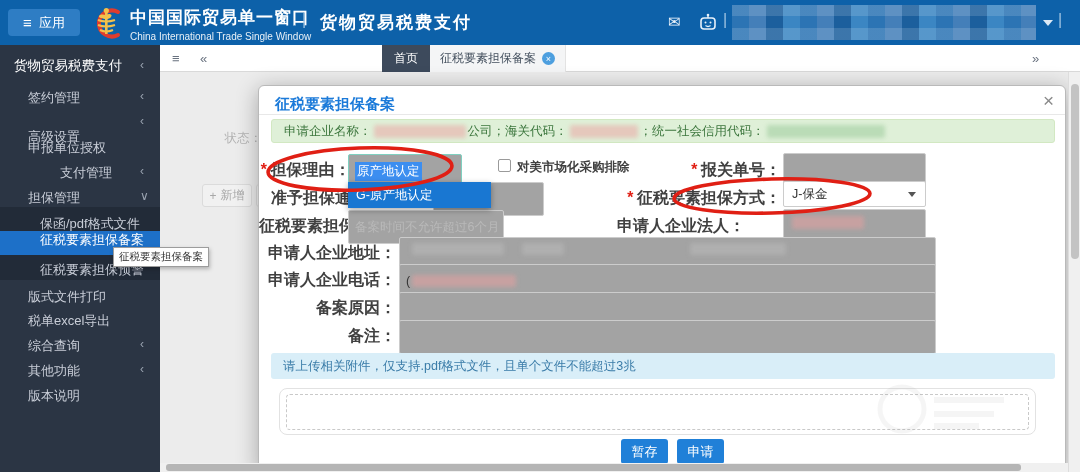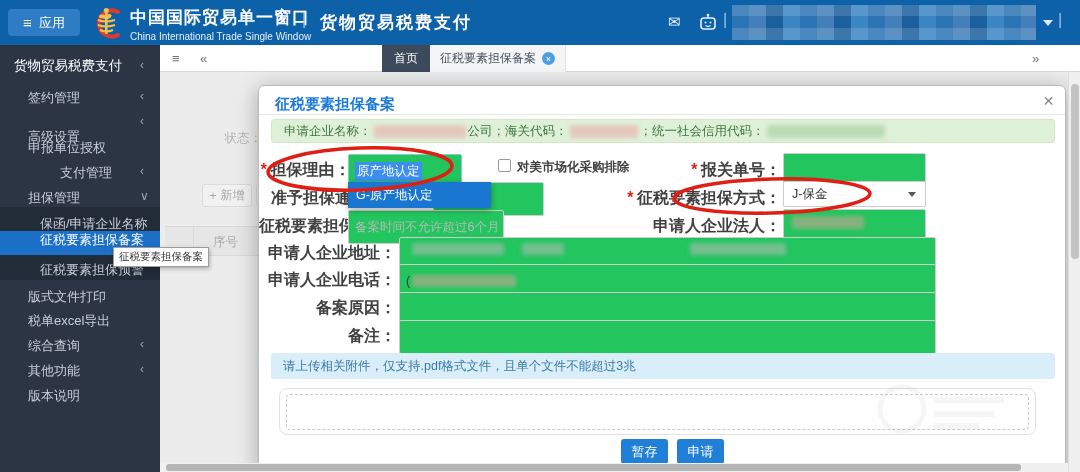--- a/index.html
+++ b/index.html
@@ -66,21 +66,21 @@
   .modal { position:absolute; left:258px; top:85px; width:808px; height:387px; background:#fff;
            border:1px solid #b9b9b9; border-radius:6px 6px 0 0; box-shadow:0 4px 22px rgba(0,0,0,.3); z-index:40; }
   .modal-title { position:absolute; left:16px; top:9px; color:#1b7ad9; font-size:15px; font-weight:bold; }
   .modal-close { position:absolute; left:784px; top:4px; color:#8a8a8a; font-size:19px; cursor:pointer; }
   .modal-hr { position:absolute; left:0; top:28px; width:806px; height:1px; background:#e8e8e8; }
   .info-green { position:absolute; left:12px; top:33px; width:784px; height:24px; background:#dff0d8;
                 border:1px solid #d2e8c2; border-radius:3px; display:flex; align-items:center; padding-left:12px;
                 color:#3c763d; font-size:12.5px; }
   .lbl { position:absolute; text-align:right; color:#404040; font-size:16px; font-weight:600; white-space:nowrap;font-family:Liberation Mono, monospace; }
   .star { color:#e01f14; margin-right:2px; font-weight:bold; }
-  .inp { position:absolute; height:25px; border:1px solid #ccc; border-radius:2px; background:#22c55e;
+  .inp { position:absolute; height:25px; border:1px solid #ccc; border-radius:2px; background:#a3a3a3;
          font-size:12.5px; color:#333; padding:16px 6px; font-family:"Liberation Sans", sans-serif; }
   .inp::placeholder { color:#b9b9b9; }
   .inp-focus { border-color:#7fd0c0; }
   .sel-text { background:#3c8ef0; color:#fff; padding:1px 2px; font-size:12.5px; }
   .checkbox { position:absolute; width:13px; height:13px; border:1px solid #9a9a9a; border-radius:2px; background:#fff; cursor:pointer; }
   .chk-lbl { position:absolute; color:#404040; font-size:12.5px; font-weight:600; white-space:nowrap; }
   .dropdown { position:absolute; left:89px; top:96px; width:143px; height:26px; background:#1977d2; color:#fff;
               font-size:12.5px; display:flex; align-items:center; padding-left:8px; box-shadow:0 2px 6px rgba(0,0,0,.35);
               z-index:5; cursor:pointer; white-space:nowrap; }
   .select { position:absolute; height:26px; border:1px solid #ccc; border-radius:2px; background:#fff;
@@ -152,21 +152,21 @@
 
   <div class="side-item" style="top:44px;">签约管理</div>
   <span class="chev" style="top:44px;">‹</span>
   <div class="side-item" style="top:83px;">高级设置</div>
   <span class="chev" style="top:69px;">‹</span>
   <div class="side-item" style="top:94px;">申报单位授权</div>
   <div class="side-item" style="top:119px;margin-left:32px;">支付管理</div>
   <span class="chev" style="top:119px;">‹</span>
   <div class="side-item" style="top:144px;">担保管理</div>
   <span class="chev" style="top:144px;">∨</span>
-  <div class="side-item side-sub" style="top:170px;">保函/申请企业名称</div>
+  <div class="side-item side-sub" style="top:170px;">保函/pdf格式文件</div>
   <div class="side-selected-label" style="top:186px;">征税要素担保备案</div>
   <div class="side-item side-sub" style="top:216px;">征税要素担保预警</div>
   <div class="side-item" style="top:243px;">版式文件打印</div>
   <div class="side-item" style="top:267px;">税单excel导出</div>
   <div class="side-item" style="top:292px;">综合查询</div>
   <span class="chev" style="top:292px;">‹</span>
   <div class="side-item" style="top:317px;">其他功能</div>
   <span class="chev" style="top:317px;">‹</span>
   <div class="side-item" style="top:342px;">版本说明</div>
 </div>
@@ -183,24 +183,20 @@
 
 </div>
 
 <div class="content">
   <div class="bg-lbl" style="left:16px; top:58px; width:86px;">状态：</div>
   <div class="bg-btn" style="left:42px; top:112px; width:50px;">
     <span>+</span>
     <span>新增</span>
   </div>
   <div class="bg-btn" style="left:96px; top:112px; width:30px;"></div>
-  <div class="bg-thead">
-    <div class="cell-divider"></div>
-    <div class="seq">序号</div>
-  </div>
 </div>
 <div class="backdrop"></div>
 
 <div class="tooltip">征税要素担保备案</div>
 
 <div class="modal">
   <div class="modal-title">征税要素担保备案</div>
   <div class="modal-close">×</div>
   <div class="modal-hr"></div>
 
@@ -232,21 +228,21 @@
   <div class="lbl" style="left:322px; top:102px; width:200px;">
     <span class="star">*</span><span>征税要素担保方式：</span>
   </div>
   <div class="select" style="left:524px; top:95px; width:143px;">
     <span>J-保金</span>
     <span class="caret"></span>
   </div>
 
   <div class="lbl" style="left:0; top:130px; width:87px;">征税要素担保期限：</div>
   <input class="inp" style="left: 89px; top: 124px; width: 156px;" placeholder="备案时间不允许超过6个月">
-  <div class="lbl" style="left:322px; top:130px; width:200px;">申请人企业法人：</div>
+  <div class="lbl" style="left:322px; top:130px; width:200px;text-align:center;">申请人企业法人：</div>
   <div class="inp" style="left:524px; top:123px; width:143px;">
     <span class="redact pink" style="left:8px; top:6px; width:72px; height:13px;"></span>
   </div>
 
   <div class="lbl" style="left:0; top:157px; width:137px;">申请人企业地址：</div>
   <div class="inp" style="left:140px; top:151px; width:537px; height:23px;">
     <span class="redact gray" style="left:12px; top:5px; width:92px; height:12px;"></span>
     <span class="redact gray" style="left:122px; top:5px; width:42px; height:12px;"></span>
     <span class="redact gray" style="left:290px; top:5px; width:96px; height:12px;"></span>
   </div>

